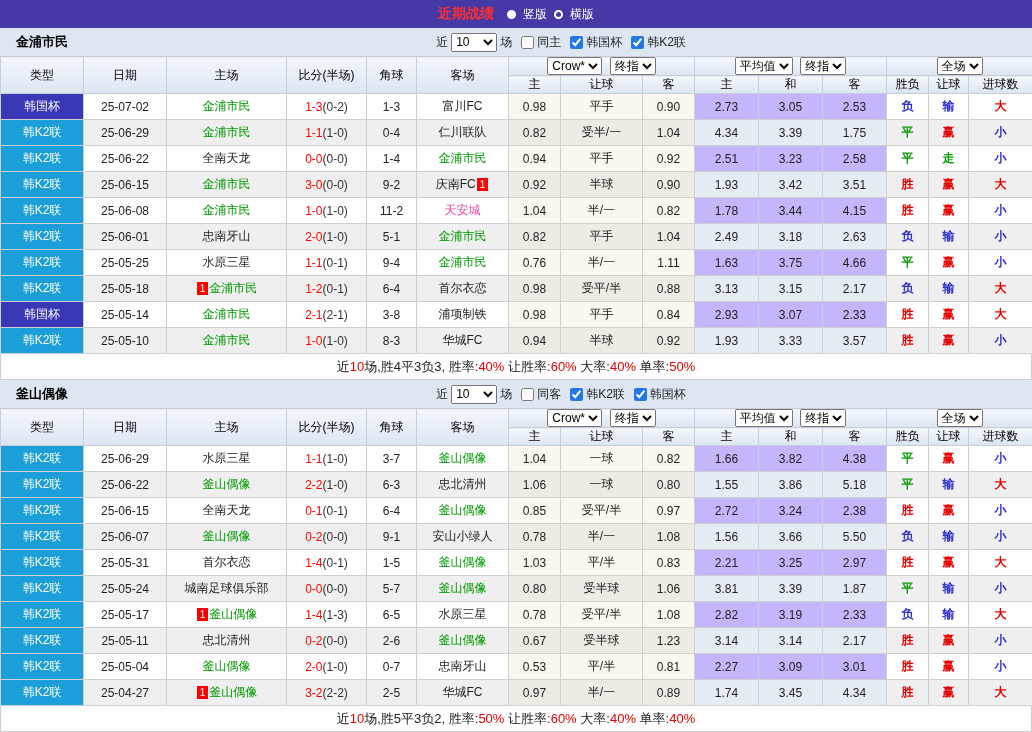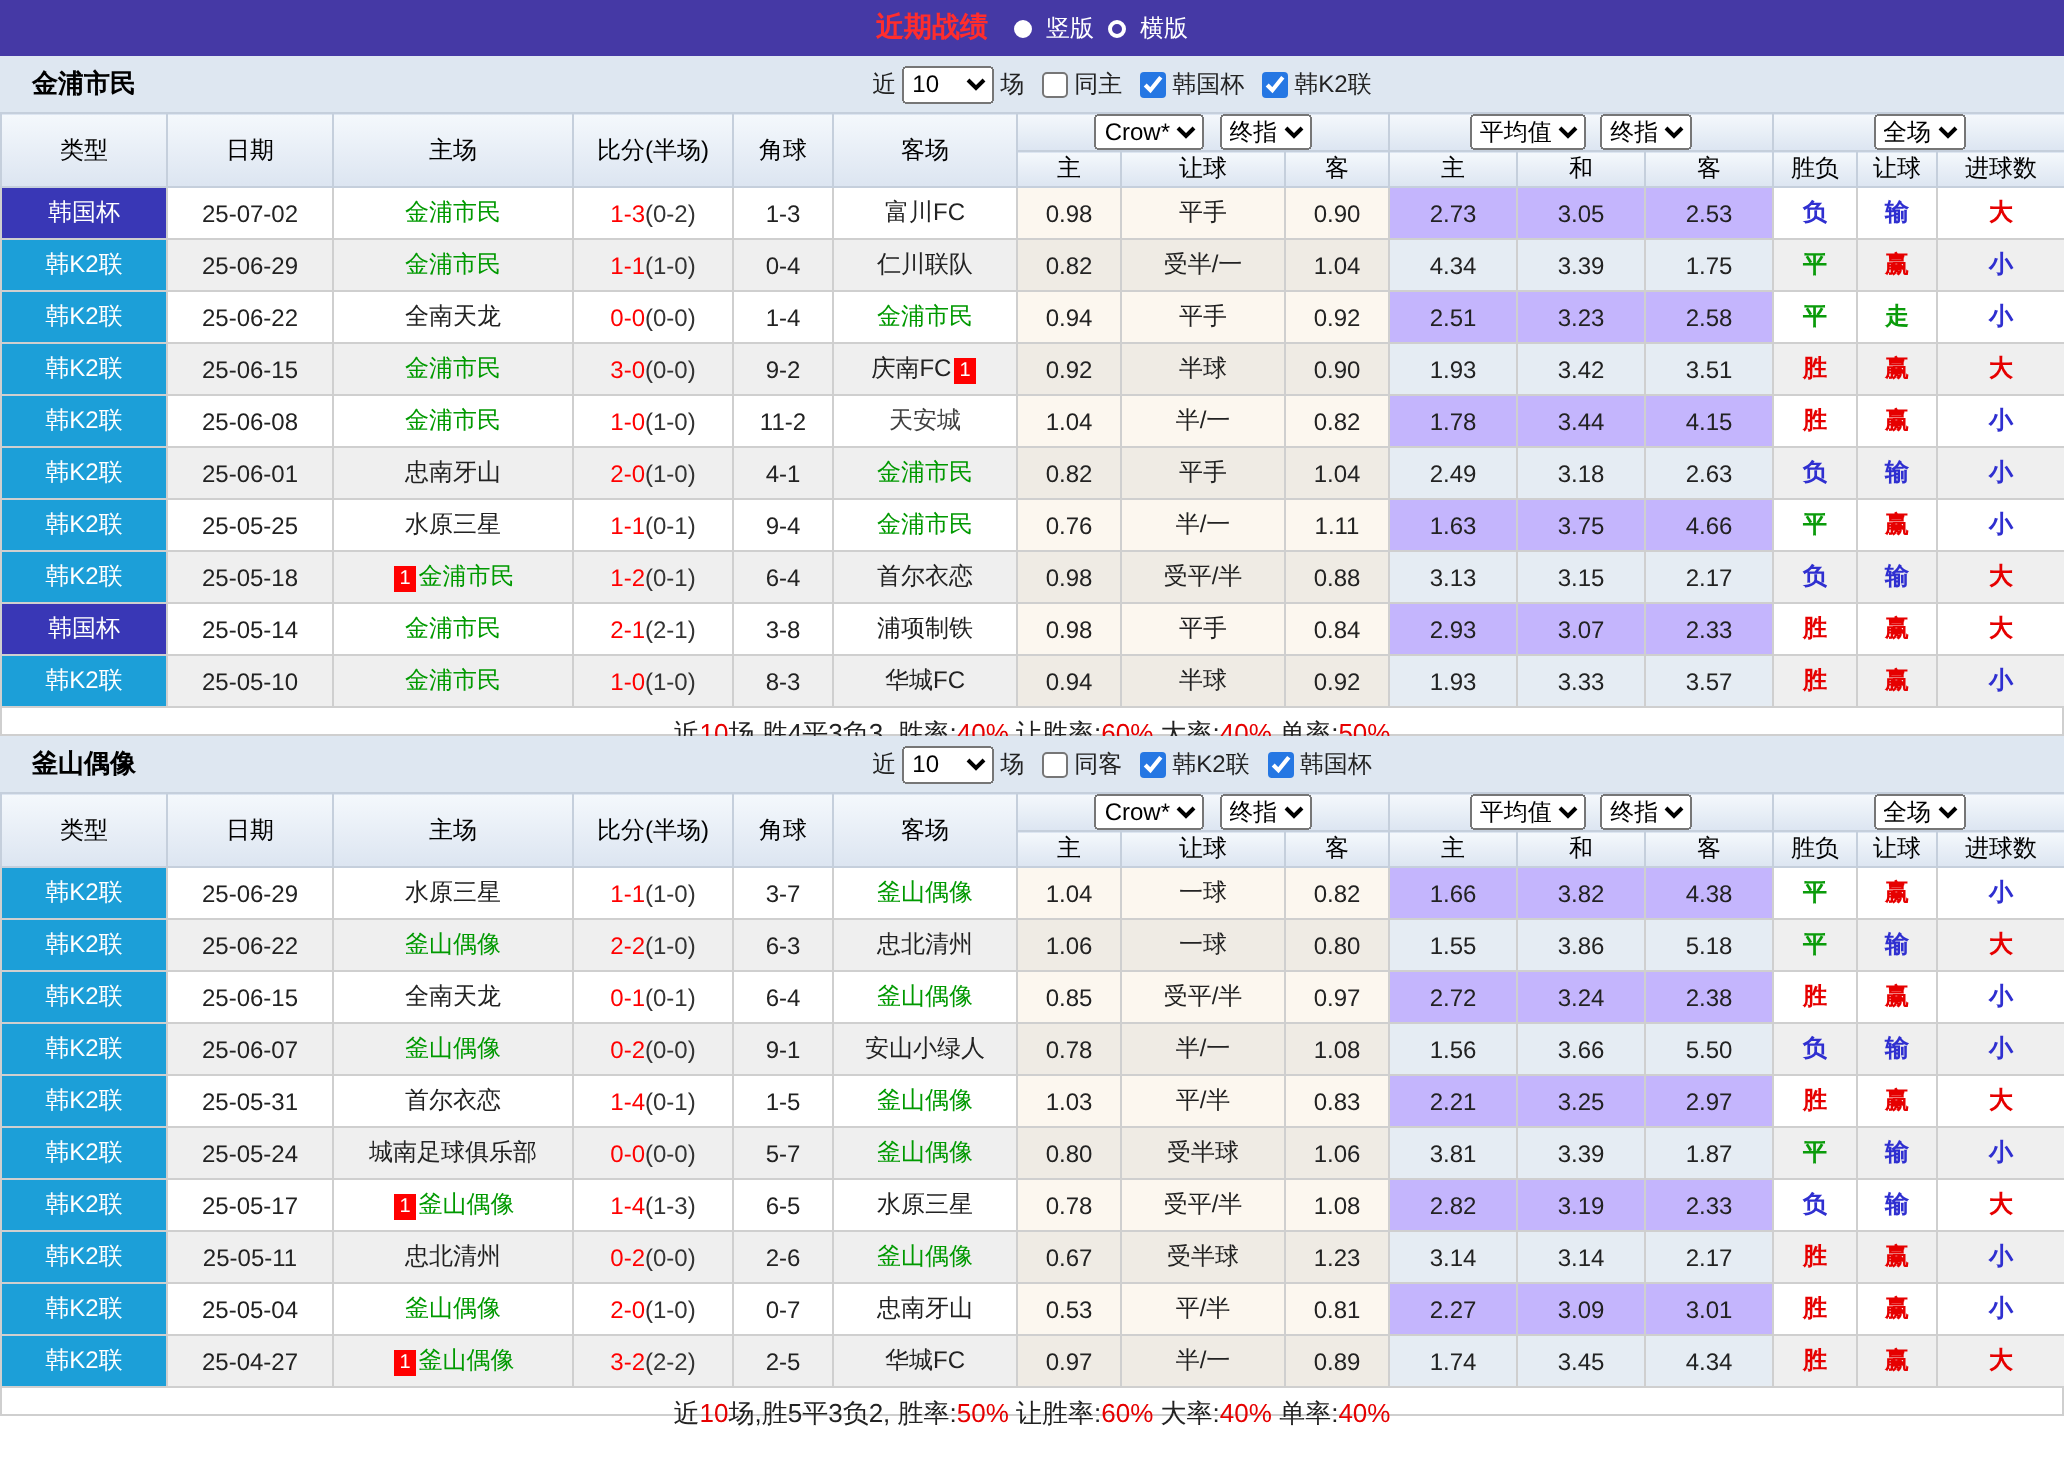--- a/index.html
+++ b/index.html
@@ -52,21 +52,21 @@
   tr.odd  td.c-avg  { background: #c4b5fd; }
   tr.even td.c-avg  { background: #E5ECF3; margin-top: 27px; }
   td.c-res { font-weight: bold; }
   .score-ft { color: #FF0000; }
   .score-ht { color: #333; }
   .badge {
     display: inline-block; background: #FF0000; color: #fff;
     font-size: 10px; line-height: 13px; padding: 0 3px; margin: 0 1px;
   }
   .summary {
-    height: 14px; line-height: 25px; text-align: center;
+    height: 26px; line-height: 25px; text-align: center;
     border: 1px solid #CFCFCF; border-top: none; background: #fff;
     font-size: 13px;
   }
 </style>
 </head>
 <body>
 
 <div class="topbar">
   <span class="topbar-title">近期战绩</span>
   <span class="radio checked"></span>
@@ -210,37 +210,37 @@
           <td class="c-res" style="color: rgb(230, 0, 0);">胜</td>
           <td class="c-res" style="color: rgb(230, 0, 0);">赢</td>
           <td class="c-res" style="color: rgb(230, 0, 0);">大</td>
         </tr>
         <tr class="odd">
           <td class="c-type" style="background: rgb(28, 159, 216);">韩K2联</td>
           <td class="c-date">25-06-08</td>
           <td class="c-home"><span style="color: rgb(0, 153, 0);">金浦市民</span></td>
           <td class="c-score"><span class="score-ft" style="color: rgb(255, 0, 0);">1-0</span><span class="score-ht">(1-0)</span></td>
           <td class="c-corner">11-2</td>
-          <td class="c-away"><span style="color: #404040;">天安城</span></td>
+          <td class="c-away"><span style="color: #ec4899;">天安城</span></td>
           <td class="c-odds">1.04</td>
           <td class="c-odds">半/一</td>
           <td class="c-odds">0.82</td>
           <td class="c-avg">1.78</td>
           <td class="c-avg">3.44</td>
           <td class="c-avg">4.15</td>
           <td class="c-res" style="color: rgb(230, 0, 0);">胜</td>
           <td class="c-res" style="color: rgb(230, 0, 0);">赢</td>
           <td class="c-res" style="color: rgb(47, 47, 208);">小</td>
         </tr>
         <tr class="even">
           <td class="c-type" style="background: rgb(28, 159, 216);">韩K2联</td>
           <td class="c-date">25-06-01</td>
           <td class="c-home"><span style="color: rgb(34, 34, 34);">忠南牙山</span></td>
           <td class="c-score"><span class="score-ft" style="color: rgb(255, 0, 0);">2-0</span><span class="score-ht">(1-0)</span></td>
-          <td class="c-corner">4-1</td>
+          <td class="c-corner">5-1</td>
           <td class="c-away"><span style="color: rgb(0, 153, 0);">金浦市民</span></td>
           <td class="c-odds">0.82</td>
           <td class="c-odds">平手</td>
           <td class="c-odds">1.04</td>
           <td class="c-avg">2.49</td>
           <td class="c-avg">3.18</td>
           <td class="c-avg">2.63</td>
           <td class="c-res" style="color: rgb(47, 47, 208);">负</td>
           <td class="c-res" style="color: rgb(47, 47, 208);">输</td>
           <td class="c-res" style="color: rgb(47, 47, 208);">小</td>

